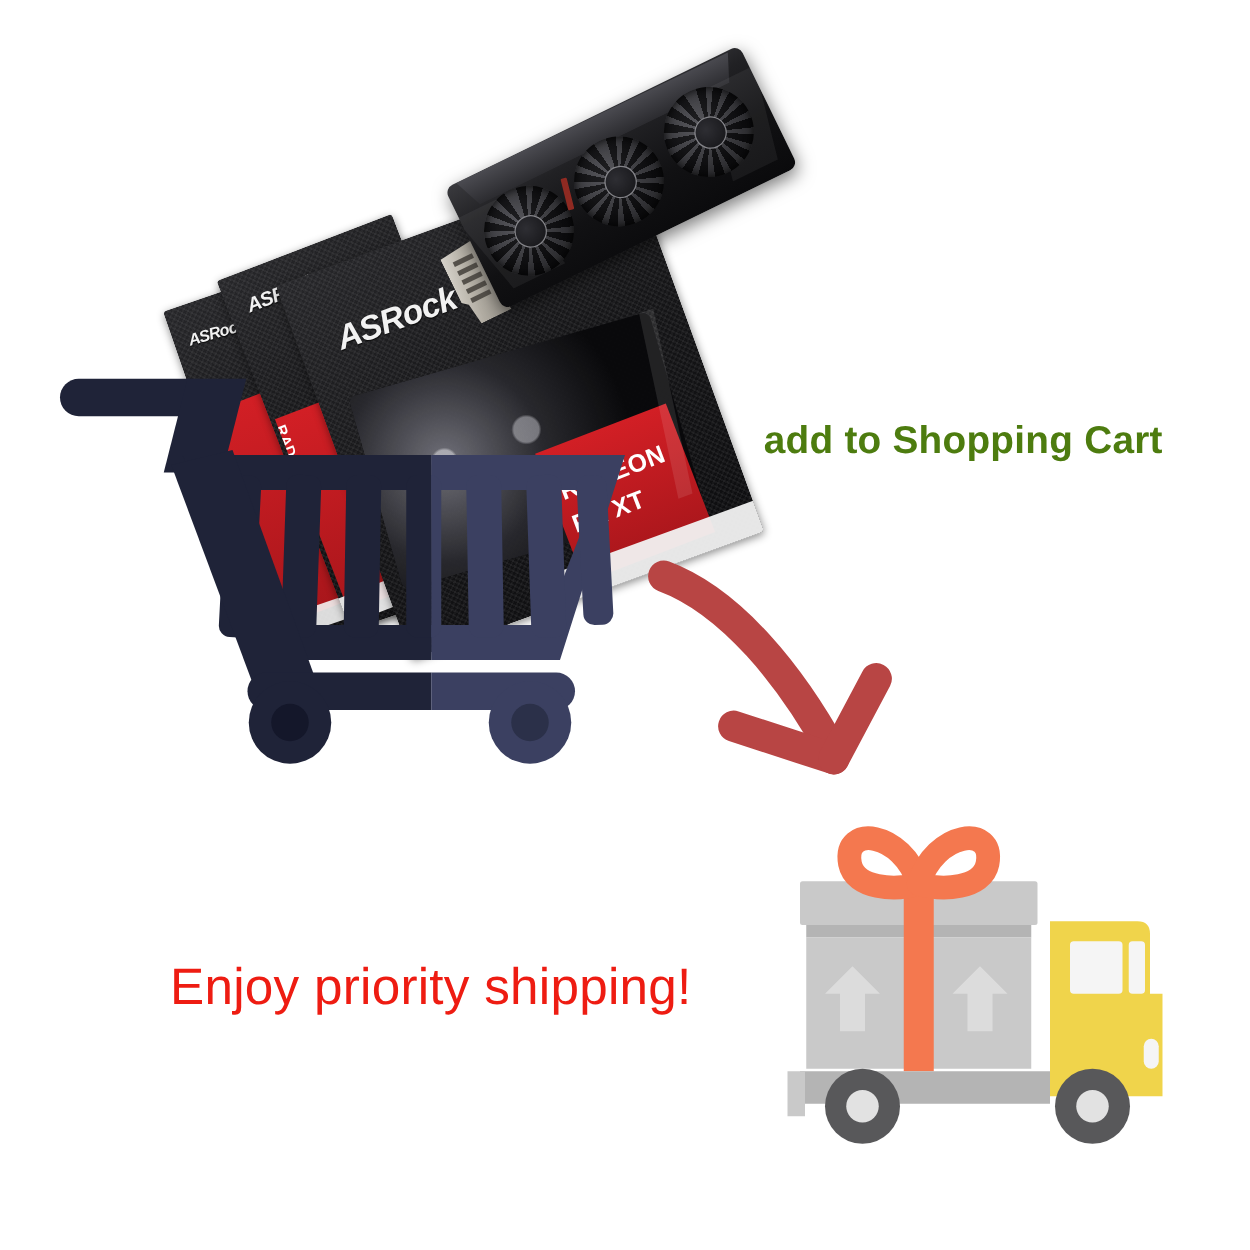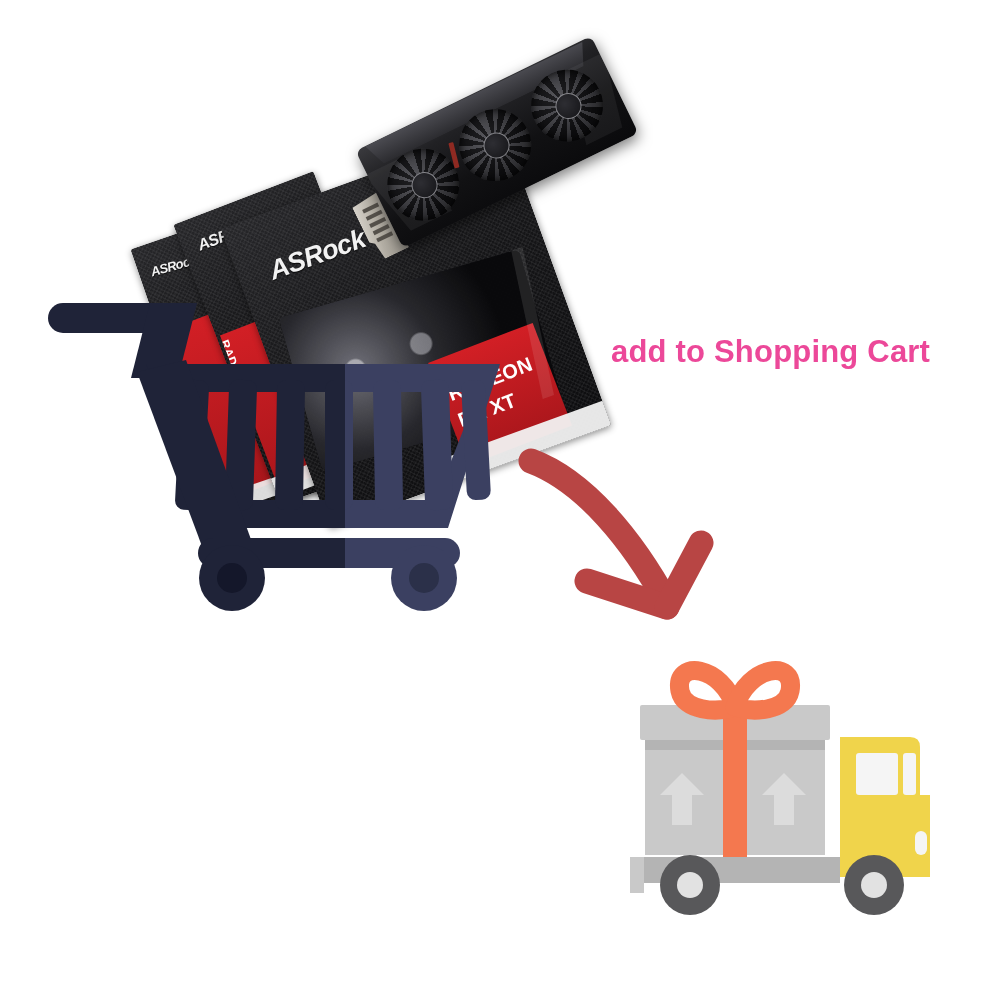--- a/index.html
+++ b/index.html
@@ -24,21 +24,21 @@
     position: absolute;
     white-space: nowrap;
     font-family: "Liberation Sans", sans-serif;
     letter-spacing: 0.2px;
   }
   #cart-cta-text {
     left: 611px;
     top: 334px;
     font-size: 31px;
     font-weight: 700;
-    color: #ec4899;
+    color: #4d7c0f;
   }
   #shipping-text {
     left: 136px;
     top: 766px;
     font-size: 41px;
     font-weight: 400;
     color: #ee1c12;
   }
 
   
@@ -337,14 +337,15 @@
       <circle cx="78" cy="240" r="30" fill="#58585a"></circle>
       <circle cx="78" cy="240" r="13" fill="#e2e2e2"></circle>
     </g>
     <g>
       <circle cx="262" cy="240" r="30" fill="#58585a"></circle>
       <circle cx="262" cy="240" r="13" fill="#e2e2e2"></circle>
     </g>
   </svg>
 
   <div id="cart-cta-text" class="promo-text">add to Shopping Cart</div>
+  <div id="shipping-text" class="promo-text">Enjoy priority shipping!</div>
 
 </div>
 
 </body></html>

